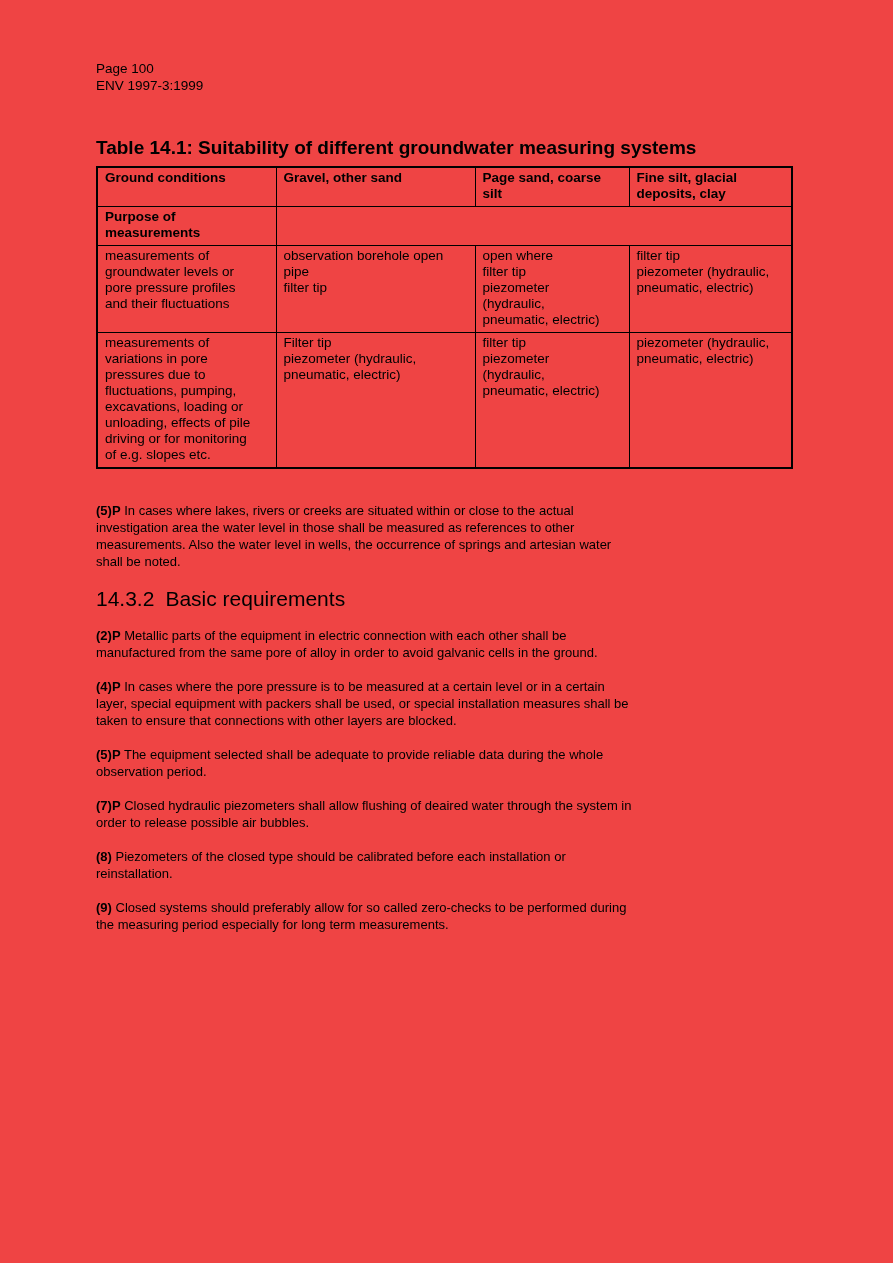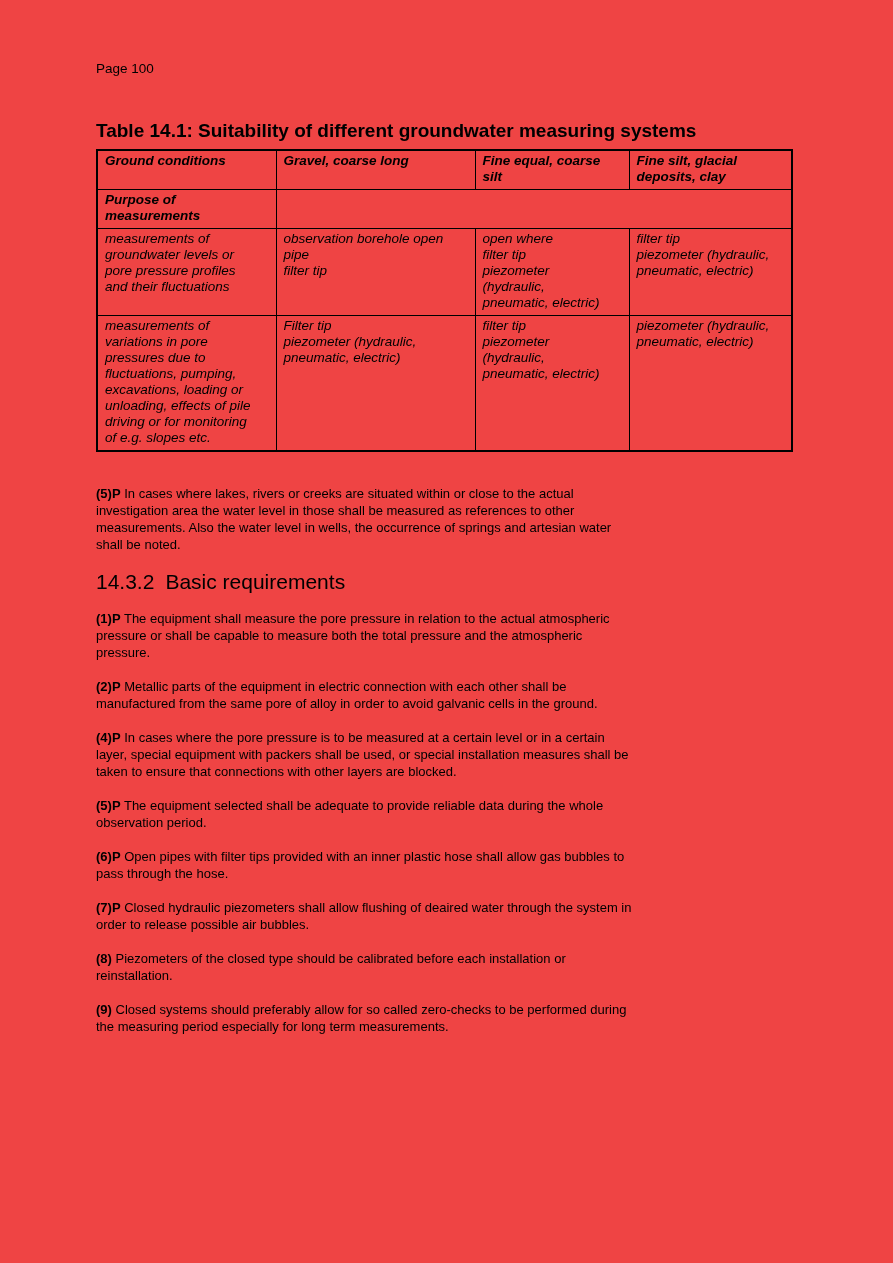--- a/index.html
+++ b/index.html
@@ -21,21 +21,20 @@
     margin-top: 44px;
     font-size: 19px; font-weight: bold; line-height: 20px;
   }
   .caption-line2 { padding-left: 51px; }
   table.suitability {
     margin-top: 8px;
     width: 697px;
     table-layout: fixed;
     border-collapse: collapse;
     border: 2px solid #000;
-    font-style: italic;
   }
   table.suitability th, table.suitability td {
     border: 1px solid #000;
     vertical-align: top;
     text-align: left;
     font-size: 13.5px;
     line-height: 16px;
     padding: 2px 5px 4px 7px;
   }
   table.suitability th { font-weight: bold; }
@@ -55,38 +54,39 @@
   }
   .section-heading .num { margin-right: 11px; }
 </style>
 </head>
 <body>
 
 <div class="page">
 
   <div class="page-header">
     <div>Page 100</div>
+    <div>ENV 1997-3:1999</div>
   </div>
 
   <div class="table-caption">
     <div class="caption-line1">Table 14.1: Suitability of different groundwater measuring systems</div>
   </div>
 
   <table class="suitability">
     <colgroup>
       <col class="col1">
         <col class="col2">
         <col class="col3">
         <col class="col4">
     </colgroup>
     <tbody>
       <tr>
         <th class="pre">Ground conditions</th>
-        <th class="pre">Gravel, coarse long</th>
-        <th class="pre">Fine equal, coarse
+        <th class="pre">Gravel, other sand</th>
+        <th class="pre">Page sand, coarse
 silt</th>
         <th class="pre">Fine silt, glacial
 deposits, clay</th>
       </tr>
       <tr>
         <th class="pre">Purpose of
 measurements</th>
         <td colspan="3"></td>
       </tr>
       <tr>
@@ -133,26 +133,20 @@
     <span class="pre">In cases where lakes, rivers or creeks are situated within or close to the actual
 investigation area the water level in those shall be measured as references to other
 measurements. Also the water level in wells, the occurrence of springs and artesian water
 shall be noted.</span>
   </p>
 
   <h2 class="section-heading">
     <span class="num">14.3.2</span><span>Basic requirements</span>
   </h2>
 
-  <p class="para">
-    <span class="lead">(1)P</span>
-    <span class="pre">The equipment shall measure the pore pressure in relation to the actual atmospheric
-pressure or shall be capable to measure both the total pressure and the atmospheric
-pressure.</span>
-  </p>
 
   <p class="para">
     <span class="lead">(2)P</span>
     <span class="pre">Metallic parts of the equipment in electric connection with each other shall be
 manufactured from the same pore of alloy in order to avoid galvanic cells in the ground.</span>
   </p>
 
 
   <p class="para">
     <span class="lead">(4)P</span>
@@ -160,25 +154,20 @@
 layer, special equipment with packers shall be used, or special installation measures shall be
 taken to ensure that connections with other layers are blocked.</span>
   </p>
 
   <p class="para">
     <span class="lead">(5)P</span>
     <span class="pre">The equipment selected shall be adequate to provide reliable data during the whole
 observation period.</span>
   </p>
 
-  <p class="para">
-    <span class="lead">(6)P</span>
-    <span class="pre">Open pipes with filter tips provided with an inner plastic hose shall allow gas bubbles to
-pass through the hose.</span>
-  </p>
 
   <p class="para">
     <span class="lead">(7)P</span>
     <span class="pre">Closed hydraulic piezometers shall allow flushing of deaired water through the system in
 order to release possible air bubbles.</span>
   </p>
 
   <p class="para">
     <span class="lead">(8)</span>
     <span class="pre">Piezometers of the closed type should be calibrated before each installation or

